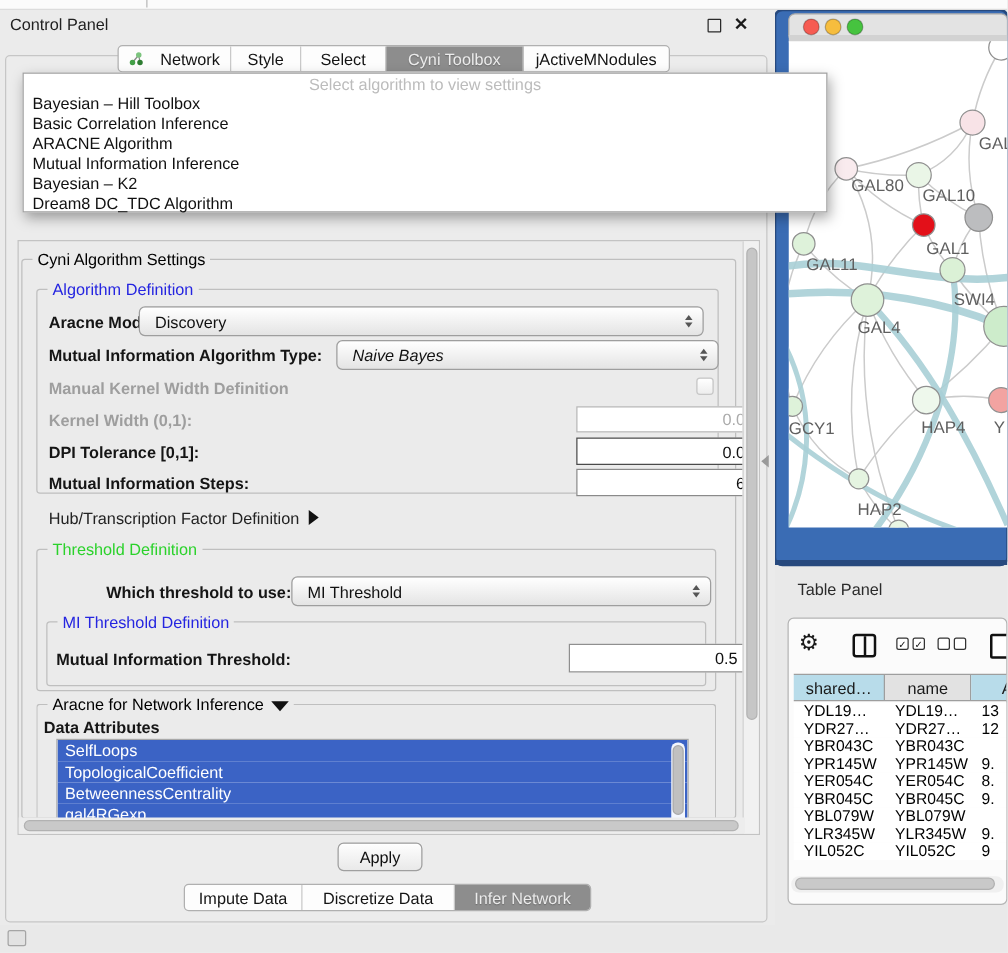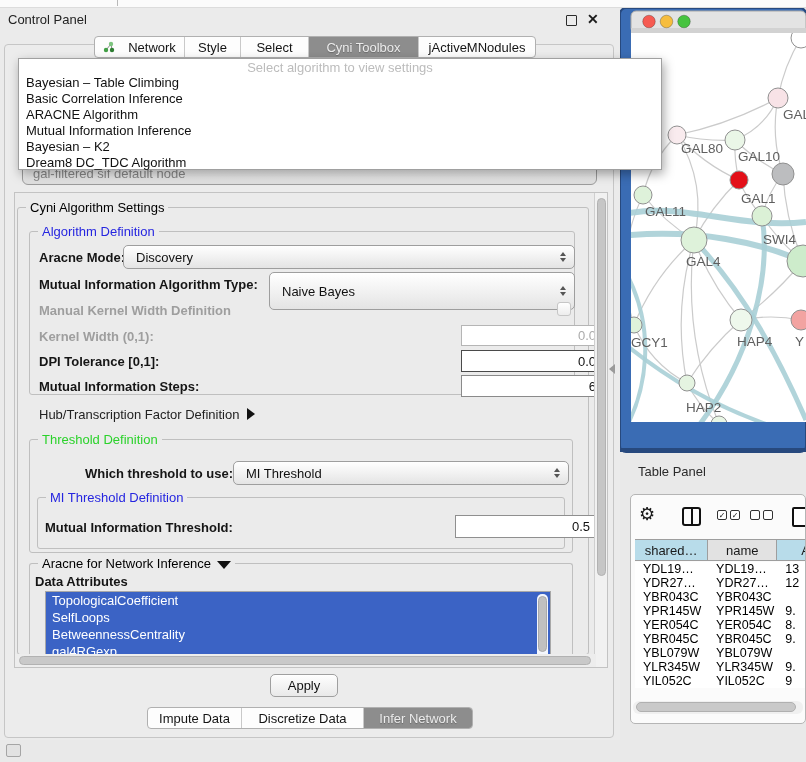--- a/index.html
+++ b/index.html
@@ -147,53 +147,52 @@
         </div>
         <div class="tab sel" style="width: 110px;">
           <span>Cyni Toolbox</span>
         </div>
         <div class="tab" style="width: 116px;">
           <span>jActiveMNodules</span>
         </div>
       </div>
 
     <div class="abs" id="hidden-combo"></div>
-    <div class="abs" id="data-combo">gal-filtered sif default node</div>
 
     <div class="abs" id="algo-dropdown">
       <div id="algo-placeholder">Select algorithm to view settings</div>
       <div id="algo-items">
-          <div class="algo-item">Bayesian – Table Climbing</div>
+          <div class="algo-item">Bayesian – Hill Toolbox</div>
           <div class="algo-item">Basic Correlation Inference</div>
           <div class="algo-item sel">ARACNE Algorithm</div>
           <div class="algo-item">Mutual Information Inference</div>
           <div class="algo-item">Bayesian – K2</div>
           <div class="algo-item">Dream8 DC_TDC Algorithm</div>
         </div>
     </div>
 
     <div class="abs" id="settings-pane">
 
       <div class="group" style="left:2px; top:14px; width:572px; height:448px;">
         <span class="legend">Cyni Algorithm Settings</span>
       </div>
 
       <div class="group" style="left:14px; top:38px; width:546px; height:164px;">
         <span class="legend blue">Algorithm Definition</span>
       </div>
       <div class="flabel" style="left:24px; top:57px;">Aracne Mode:</div>
-      <div class="combo" style="left:108px; top:52px; width:452px; height:24px;">
+      <div class="combo" style="left:96px; top:52px; width:452px; height:24px;">
         <span>Discovery</span>
         <span class="arrows">
             <span class="arr-up"></span>
             <span class="arr-dn"></span>
           </span>
       </div>
       <div class="flabel" style="left:24px; top:84px;">Mutual Information Algorithm Type:</div>
-      <div class="combo" style="left:254px; top:79px; width:306px; height:38px;">
+      <div class="combo" style="left:254px; top:79px; width:306px; height:24px;font-style:italic;">
         <span>Naive Bayes</span>
         <span class="arrows">
             <span class="arr-up"></span>
             <span class="arr-dn"></span>
           </span>
       </div>
       <div class="flabel disabled" style="left:24px; top:110px;">Manual Kernel Width Definition</div>
       <div class="checkbox" style="left:542px; top:109px;"></div>
       <div class="flabel disabled" style="left:24px; top:136px;">Kernel Width (0,1):</div>
       <div class="field dim" style="left:410px; top:132px; width:142px; height:21px;">0.0</div>
@@ -222,22 +221,22 @@
       </div>
       <div class="flabel" style="left:30px; top:327px;">Mutual Information Threshold:</div>
       <div class="field" style="left:404px; top:322px; width:142px; height:23px; border-color:#8f8f8f;">0.5</div>
 
       <div class="group" style="left:14px; top:370px; width:544px; height:104px; border-bottom:none;">
         <span class="legend"><span>Aracne for Network Inference</span><span class="tri-down"></span></span>
       </div>
       <div class="flabel" style="left:20px; top:381px;">Data Attributes</div>
       <div class="abs" id="attr-list">
         <div id="attr-items">
+            <div class="attr-item">SelfLoops</div>
             <div class="attr-item">TopologicalCoefficient</div>
-            <div class="attr-item">SelfLoops</div>
             <div class="attr-item">BetweennessCentrality</div>
             <div class="attr-item">gal4RGexp</div>
           </div>
         <div class="abs" id="attr-vscroll">
             <div class="abs" id="attr-vthumb"></div>
           </div>
       </div>
 
       <div class="vscroll" style="right:0; top:0; width:13px; height:474px;">
         <div class="vthumb" style="left:2px; top:5px; width:9px; height:378px;"></div>

